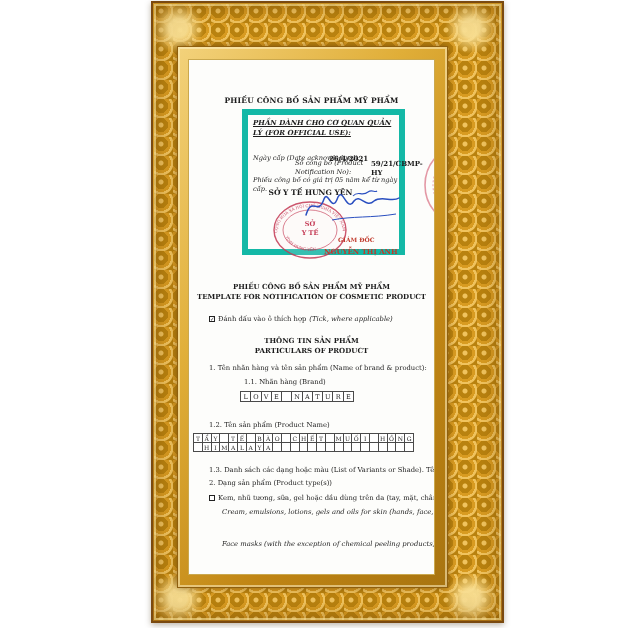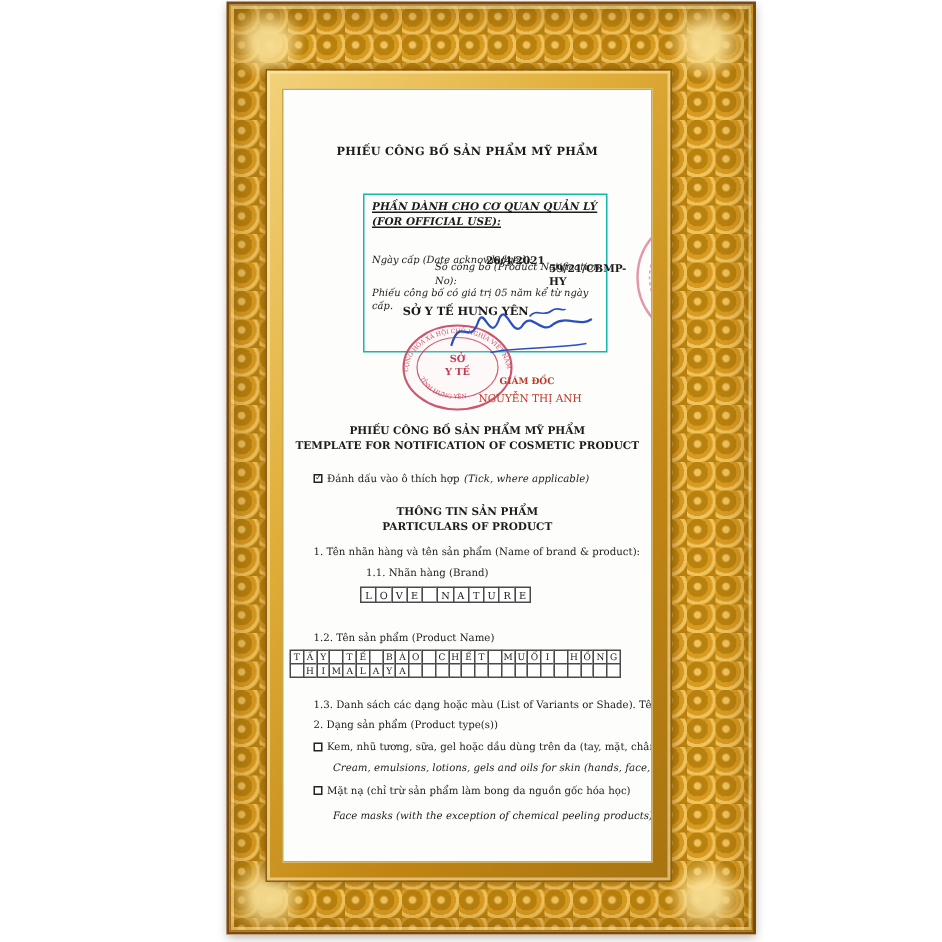--- a/index.html
+++ b/index.html
@@ -31,30 +31,30 @@
   .doc { position:absolute; left:35px; top:56px; right:67px; bottom:46px;
     background:#fdfdfb; border:1px solid #caa84e; overflow:hidden;
     font-size:7px; line-height:1.3; }
   .center { text-align:center; width:100%; }
   .ital { font-style:italic; }
   .title1 { top:36px; font-weight:bold; font-size:7.5px; letter-spacing:.2px; }
   .title2 { top:222px; font-weight:bold; font-size:7px; line-height:10px; }
   .sect   { top:276px; font-weight:bold; font-size:7px; line-height:10px; }
 
   
-  .obox { left:53px; top:69px; width:163px; height:106px; border:1px solid #14b8a6; padding:3px 5px; }
+  .obox { left:53px; top:49px; width:163px; height:146px; border:6px solid #14b8a6; padding:3px 5px; }
   .obox-head { font-weight:bold; font-style:italic; text-decoration:underline; font-size:7px; line-height:10px; }
   .frow { position:absolute; left:5px; right:4px; }
   .frow .flabel { font-style:italic; font-size:6.6px; }
   .frow .fval { position:absolute; left:76px; top:0; font-weight:bold; font-size:7px; }
   .validity { position:absolute; left:5px; top:61px; font-style:italic; font-size:6.6px; }
   .authority { position:absolute; left:0; top:73px; width:100%; text-align:center;
     font-weight:bold; font-size:7.5px; white-space:nowrap; }
   .gdirector { position:absolute; left:90px; top:121px; color:#c0392b; font-size:6px; font-weight:bold; }
-  .gname { position:absolute; left:76px; top:132px; color:#c0392b; font-size:7px; font-weight:normal; }
+  .gname { position:absolute; left:76px; top:132px; color:#c0392b; font-size:7px; font-weight:bold; }
 
   
   .grid { display:grid; }
   .grid .cell { border:1px solid #4a4a4a; margin-left:-1px; text-align:center;
     font-size:6px; line-height:9px; height:10px; overflow:hidden; background:#fff; }
   .brand-grid { left:52px; top:331px; width:113px; grid-template-columns:repeat(11,1fr); }
   .brand-grid .cell { height:11px; line-height:10px; font-size:6.5px; }
   .pn-grid-1 { left:5px; top:373px; width:220px; grid-template-columns:repeat(25,1fr); }
   .pn-grid-2 { left:5px; top:382px; width:220px; grid-template-columns:repeat(25,1fr); }
 
@@ -217,20 +217,16 @@
 
     <div class="abs item" style="top:406px;">1.3. Danh sách các dạng hoặc màu (List of Variants or Shade). Tên (Names)</div>
     <div class="abs item" style="top:419px;">2. Dạng sản phẩm (Product type(s))</div>
 
     <div class="abs cbline" style="top:434px;">
       <span class="cbx"></span>
       <span>Kem, nhũ tương, sữa, gel hoặc dầu dùng trên da (tay, mặt, chân,...)</span>
     </div>
     <div class="abs enline" style="top:448px;">Cream, emulsions, lotions, gels and oils for skin (hands, face, feet, etc.)</div>
 
-    <div class="abs cbline" style="top:463px;">
-      <span class="cbx"></span>
-      <span>Mặt nạ (chỉ trừ sản phẩm làm bong da nguồn gốc hóa học)</span>
-    </div>
     <div class="abs enline" style="top:480px;">Face masks (with the exception of chemical peeling products)</div>
 
   </div>
 </div>
 
 </body></html>

